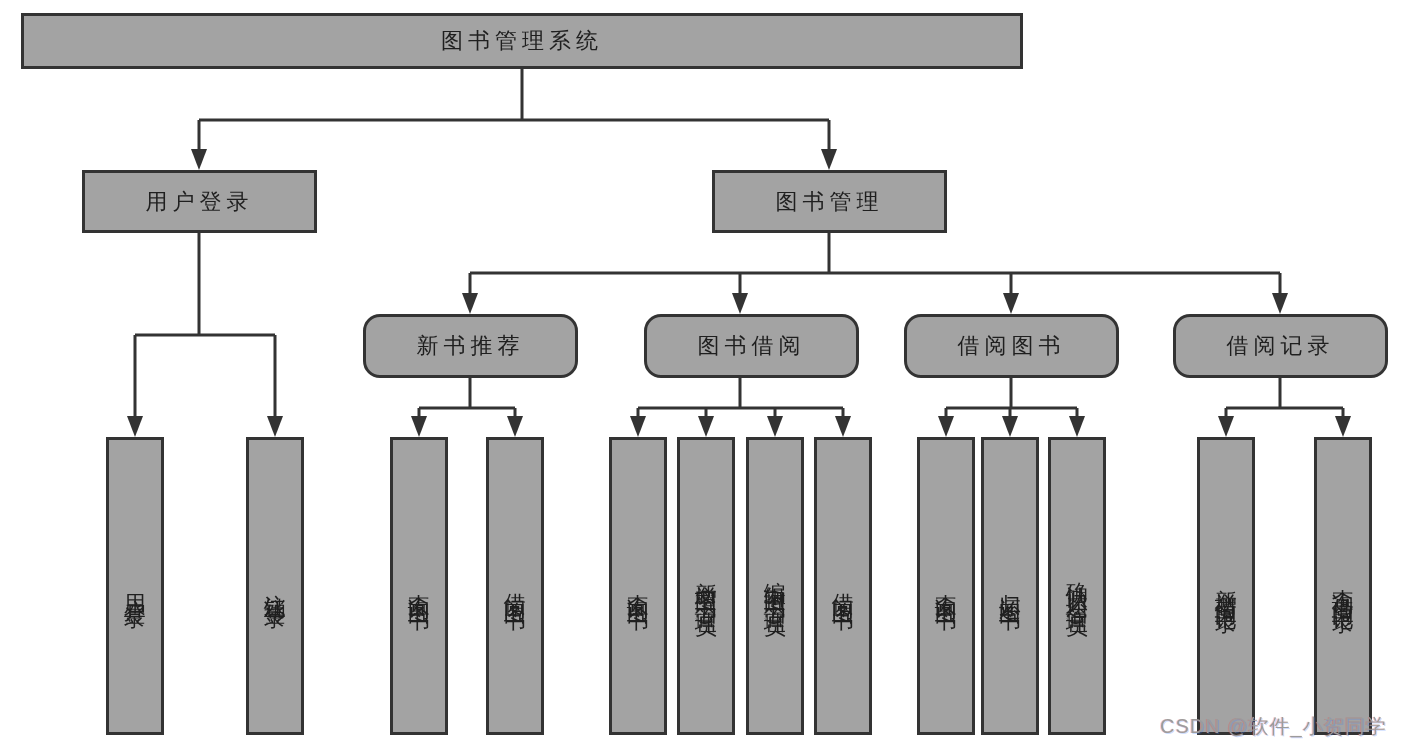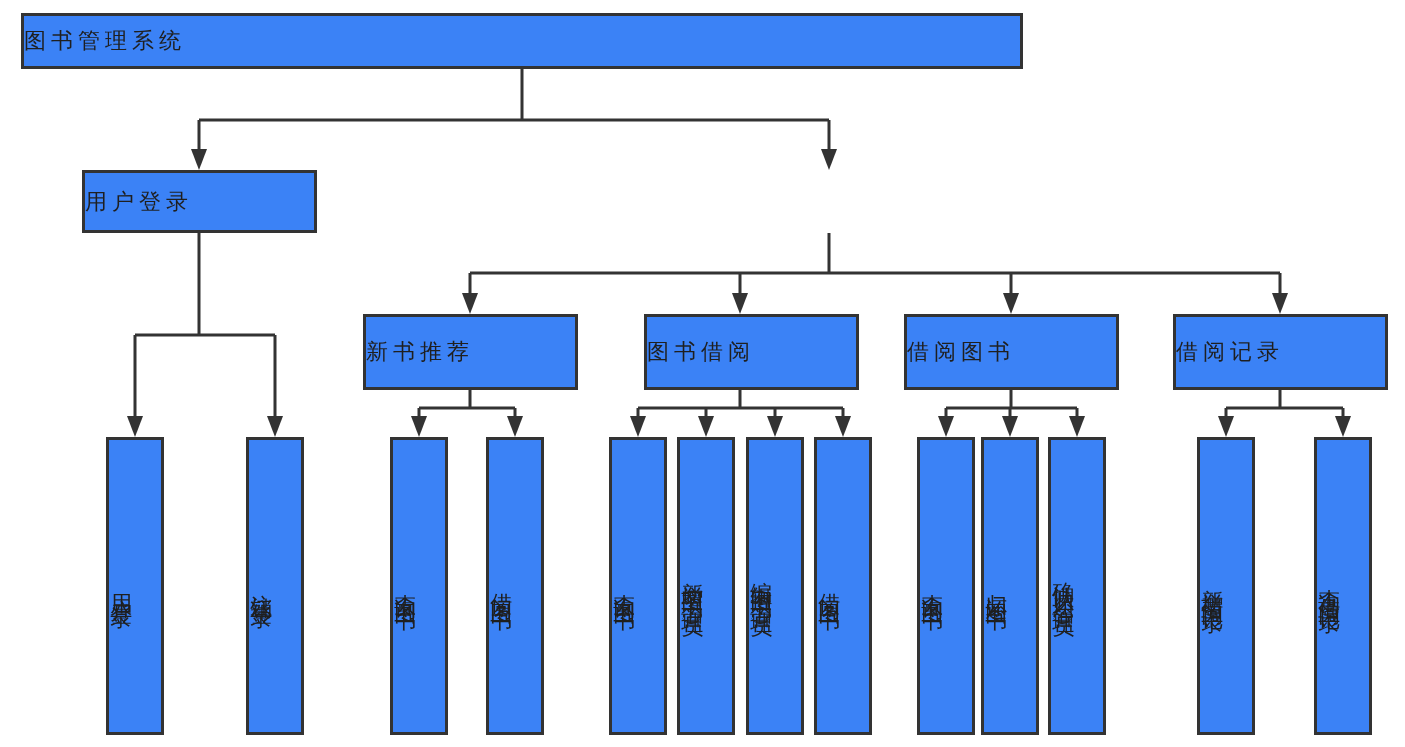--- a/index.html
+++ b/index.html
@@ -6,36 +6,36 @@
   .stage {
     position:relative;
     width:1405px; height:747px;
     background:#ffffff;
     font-family:"Liberation Sans", sans-serif;
     overflow:hidden;
   }
   .edges { position:absolute; left:0; top:0; pointer-events:none; }
   .box {
     position:absolute; box-sizing:border-box;
-    border:3px solid #333333; background:#3b82f6;
-    display:flex; align-items:center; 
+    border:3px solid #333333; background:#a3a3a3;
+    display:flex; align-items:center; justify-content:center;
     color:#1f1f1f;
   }
   .hbox span { font-size:22px; letter-spacing:5px; white-space:nowrap; }
   .vbox span {
     writing-mode:vertical-rl;
     font-size:22px; letter-spacing:5px; line-height:1.15;
   }
   
   .b-root  { left:21px;  top:13px;  width:1002px; height:56px; }
   
   .b-l2-user { left:82px;  top:170px; width:235px; height:63px; }
   .b-l2-book { left:712px; top:170px; width:235px; height:63px; }
   
-  .b-l3 { top:314px; width:215px; height:76px; }
+  .b-l3 { top:314px; width:215px; height:64px;border-radius:17px; }
   .b-l3-nbr { left:363px; }
   .b-l3-bb  { left:644px; }
   .b-l3-cb  { left:904px; }
   .b-l3-br  { left:1173px; }
   
   .leaf { top:437px; width:58px; height:298px; }
   .b-leaf-user    { left:106px; }
   .b-leaf-logout  { left:246px; }
   .b-leaf-nbq     { left:390px; }
   .b-leaf-nbb     { left:486px; }
@@ -93,20 +93,23 @@
     </g>
   </svg>
 
   <div class="box hbox b-root">
     <span>图书管理系统</span>
   </div>
 
   <div class="box hbox b-l2-user">
     <span>用户登录</span>
   </div>
+  <div class="box hbox b-l2-book">
+    <span>图书管理</span>
+  </div>
 
   <div class="box hbox b-l3 b-l3-nbr">
     <span>新书推荐</span>
   </div>
   <div class="box hbox b-l3 b-l3-bb">
     <span>图书借阅</span>
   </div>
   <div class="box hbox b-l3 b-l3-cb">
     <span>借阅图书</span>
   </div>
@@ -147,13 +150,14 @@
   <div class="box vbox leaf b-leaf-cbc">
     <span>确认归还（管理员）</span>
   </div>
   <div class="box vbox leaf b-leaf-bra">
     <span>新增借阅记录</span>
   </div>
   <div class="box vbox leaf b-leaf-brq">
     <span>查询借阅记录</span>
   </div>
 
+  <div class="watermark">CSDN @软件_小贺同学</div>
 </div>
 
 </body></html>

